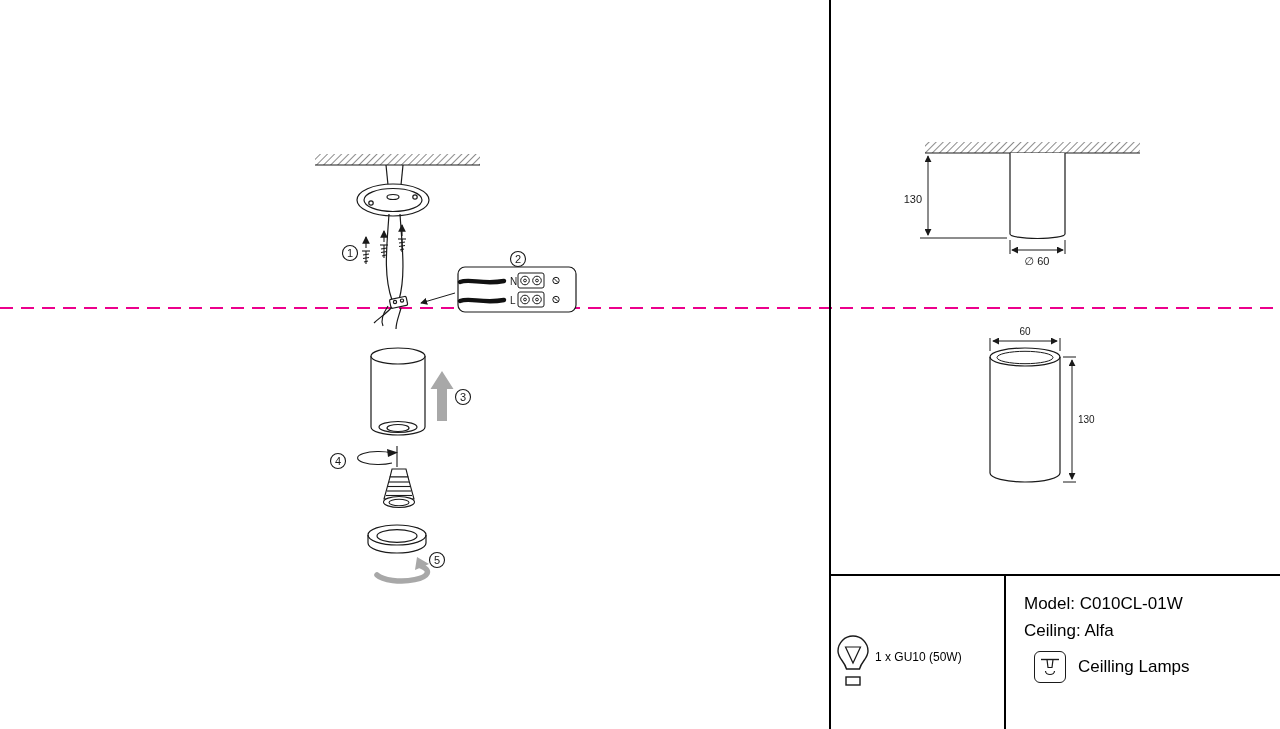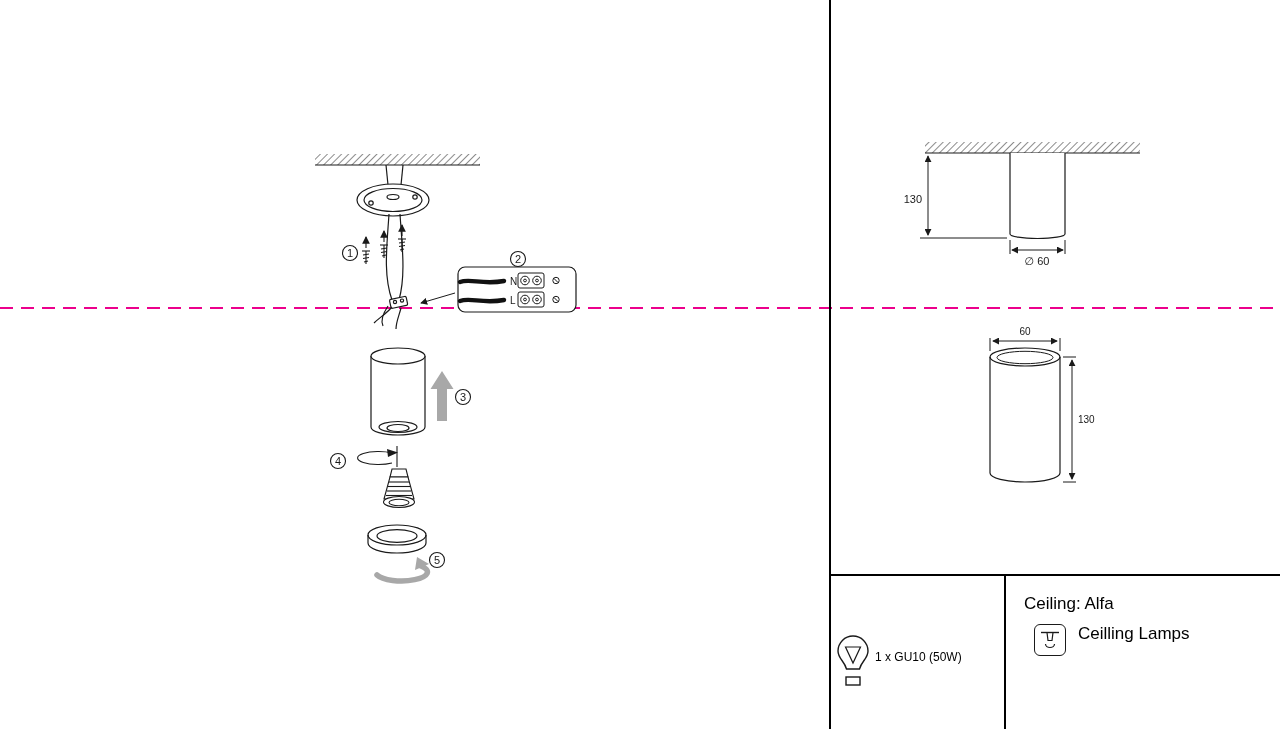--- a/index.html
+++ b/index.html
@@ -15,21 +15,21 @@
   svg.layer { position:absolute; }
   .svg-left  { left:0; top:0; }
   .svg-right { left:830px; top:0; }
   .box-bulb { position:absolute; left:831px; top:576px; width:173px; height:153px;
               display:flex; flex-direction:row; align-items:center; }
   .box-bulb svg { margin-top:22px; }
   .bulb-label { font-size:12px; margin-top:8px; }
   .box-info { position:absolute; left:1006px; top:576px; width:274px; height:153px;
               padding:14px 0 0 18px; }
   .info-line { font-size:17px; line-height:27px; white-space:nowrap; }
-  .cat-row { display:flex; margin-top:7px;padding-left:10px; }
+  .cat-row { display:flex; align-items:center; margin-top:7px;padding-left:10px; }
   .cat-icon { width:32px; height:32px; border:1.5px solid #1a1a1a; border-radius:6px;
               display:flex; align-items:center; justify-content:center; flex:0 0 auto; }
   .cat-label { font-size:17px; margin-left:12px; white-space:nowrap; }
   text { font-family:"Liberation Sans", sans-serif; }
 </style>
 </head>
 <body>
 
 <div class="page">
 
@@ -220,20 +220,21 @@
   <div class="box-bulb">
     <svg width="44" height="62" viewBox="0 0 44 62">
       <path d="M22 3 a15 15 0 0 1 15 15 c0 7.5 -6.5 10 -8.5 18 h-13 c-2 -8 -8.5 -10.5 -8.5 -18 a15 15 0 0 1 15 -15 z" fill="none" stroke="#1a1a1a" stroke-width="1.4"></path>
       <path d="M14.5 14 h15 l-7.5 16 z" fill="none" stroke="#1a1a1a" stroke-width="1.2"></path>
       <rect x="15" y="44" width="14" height="8" fill="none" stroke="#1a1a1a" stroke-width="1.4"></rect>
     </svg>
     <div class="bulb-label">1 x GU10 (50W)</div>
   </div>
 
   <div class="box-info">
+    <div class="info-line">Model: C010CL-01W</div>
     <div class="info-line">Ceiling: Alfa</div>
     <div class="cat-row">
       <div class="cat-icon">
         <svg width="22" height="22" viewBox="0 0 22 22">
           <line x1="2" y1="3.5" x2="20" y2="3.5" stroke="#1a1a1a" stroke-width="1.4"></line>
           <path d="M8 3.5 h6 l-1 8 h-4 z" fill="none" stroke="#1a1a1a" stroke-width="1.2"></path>
           <path d="M6.5 15 a4.5 3.5 0 0 0 9 0" fill="none" stroke="#1a1a1a" stroke-width="1.2"></path>
         </svg>
       </div>
       <div class="cat-label">Ceilling Lamps</div>

